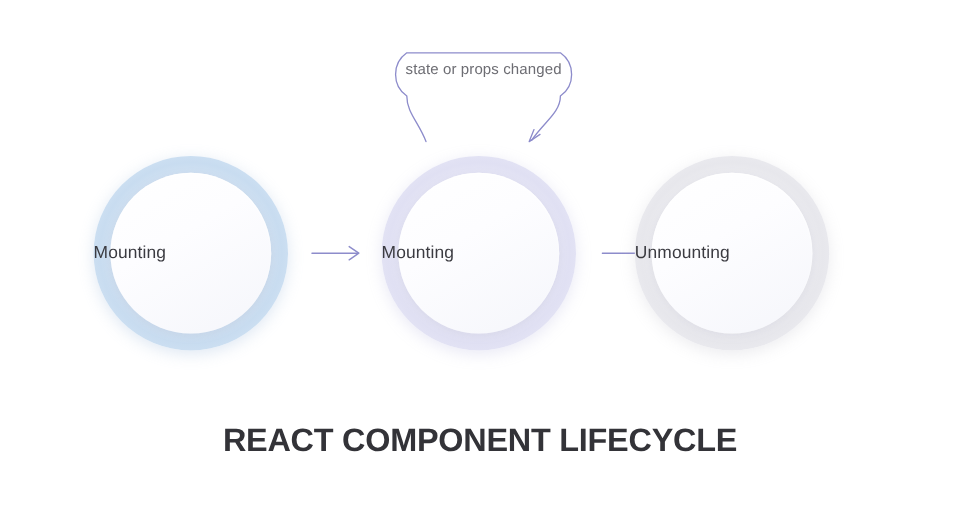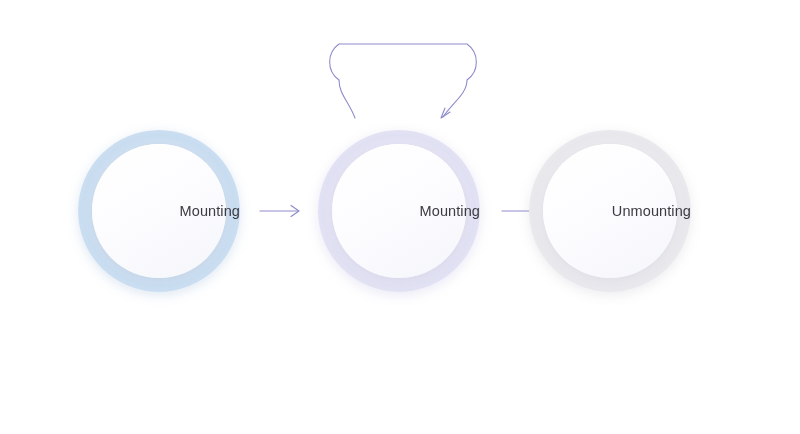--- a/index.html
+++ b/index.html
@@ -21,21 +21,21 @@
   }
 
   
   .node {
     position: absolute;
     width: 162px;
     height: 162px;
     border-radius: 50%;
     display: flex;
     align-items: center;
-    justify-content: flex-end;
+    justify-content: flex-start;
     top: 130px;
   }
   .node .ring {
     position: absolute;
     inset: 0;
     border-radius: 50%;
   }
   .node .disc {
     position: absolute;
     inset: 14px;
@@ -159,20 +159,21 @@
                A 22 22 0 0 1 34 8
                L 162 8
                A 22 22 0 0 1 162 44" fill="none" stroke="#8d8ccb" stroke-width="1.1"></path>
 
       <path d="M 34 44 C 34 58, 44 66, 50 82" fill="none" stroke="#8d8ccb" stroke-width="1.1" stroke-linecap="round"></path>
 
       <path d="M 162 44 C 162 58, 148 66, 138 81" fill="none" stroke="#8d8ccb" stroke-width="1.1" stroke-linecap="round"></path>
 
       <path d="M 145 76 L 136 82 L 140 72" fill="none" stroke="#8d8ccb" stroke-width="1.1" stroke-linecap="round" stroke-linejoin="round"></path>
     </svg>
+    <div id="callout-text">state or props changed</div>
   </div>
 
   <div class="node" id="node-mounting">
     <div class="ring"></div>
     <div class="disc"></div>
     <div class="label">Mounting</div>
   </div>
 
   <div class="connector" id="connector-1">
     <svg width="46" height="26" viewBox="0 0 46 26">
@@ -193,14 +194,15 @@
       <path d="M 33 7.5 L 41 13 L 33 18.5" fill="none" stroke="#8d8ccb" stroke-width="1.2" stroke-linecap="round" stroke-linejoin="round"></path>
     </svg>
   </div>
 
   <div class="node" id="node-unmounting">
     <div class="ring"></div>
     <div class="disc"></div>
     <div class="label">Unmounting</div>
   </div>
 
+  <div id="title">REACT COMPONENT LIFECYCLE</div>
 
 </div>
 
 </body></html>

